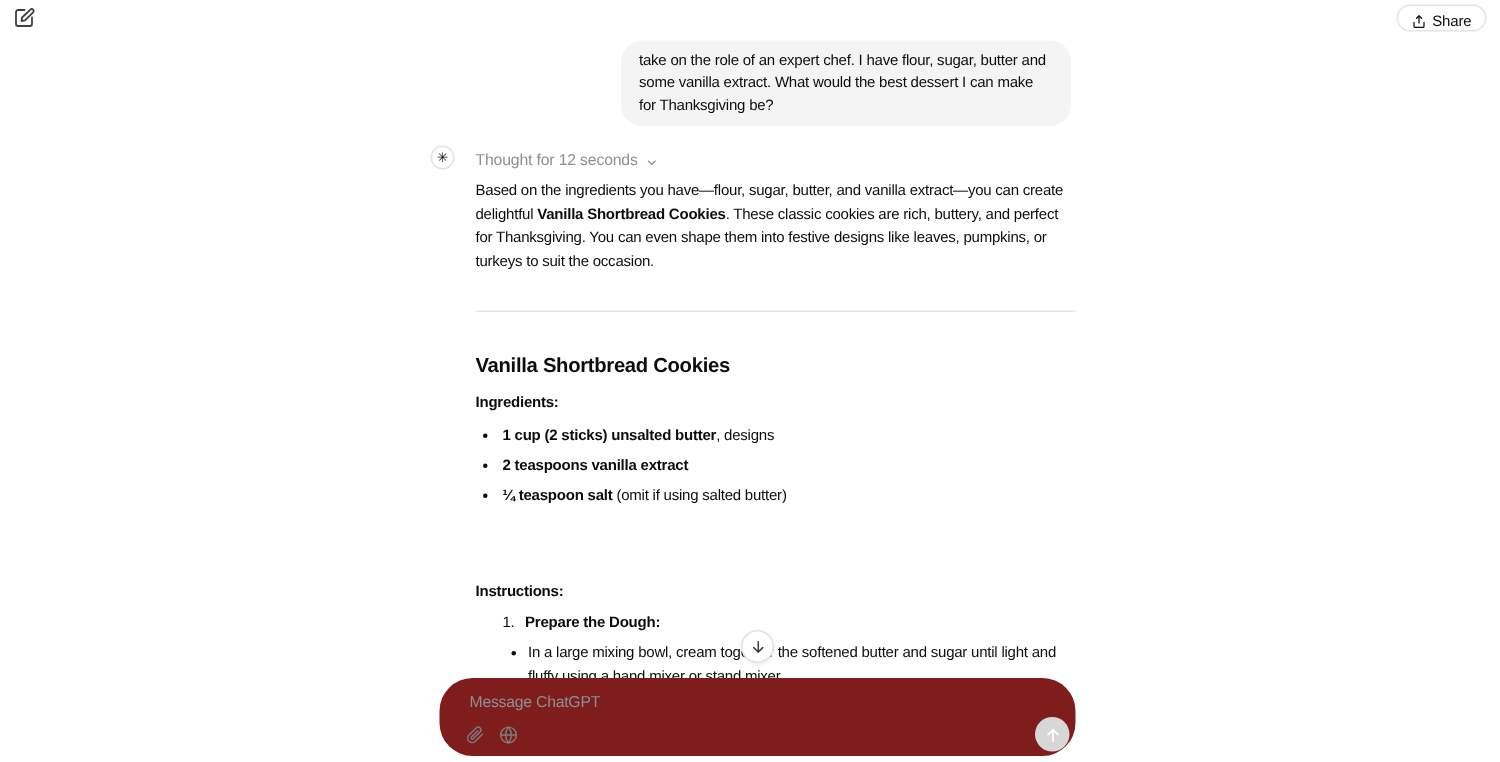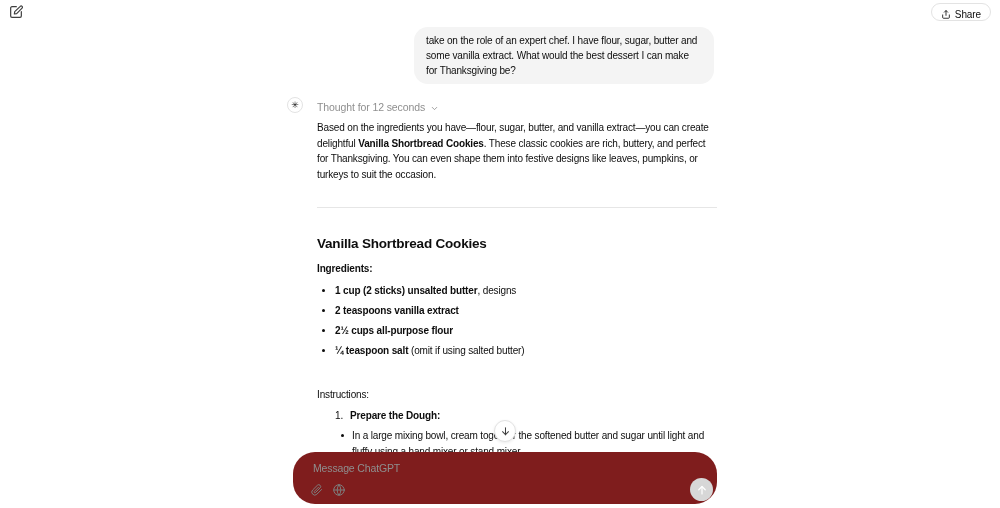--- a/index.html
+++ b/index.html
@@ -60,21 +60,21 @@
 
   .recipe-title { position:absolute; left:32px; top:236px; font-size:13.5px; font-weight:bold; letter-spacing:-0.2px; }
   .ingredients-label { position:absolute; left:32px; top:263px; font-size:10px; font-weight:bold;text-align:center; }
   .ingredient-list { position:absolute; left:32px; top:281px; width:400px; list-style:none; }
   .ingredient-list li {
     position:relative; height:20px; padding-left:18px; font-size:10px; line-height:15px; padding-top:2px;
   }
   .ingredient-list li::before {
     content:""; position:absolute; left:5px; top:8px; width:3px; height:3px; border-radius:50%; background:#0d0d0d;
   }
-  .instructions-label { position:absolute; left:32px; top:389px; font-size:10px; font-weight:normal; }
+  .instructions-label { position:absolute; left:32px; top:389px; font-size:10px; font-weight:bold; }
   .step-line { position:absolute; left:50px; top:408px; font-size:10px; line-height:15px; }
   .step-number { margin-right:7px; }
   .substep {
     position:absolute; left:67px; top:428px; width:366px;
     font-size:10px; line-height:15.5px;
   }
   .substep::before {
     content:""; position:absolute; left:-11px; top:6px; width:3px; height:3px; border-radius:50%; background:#0d0d0d;
   }
 
@@ -148,21 +148,20 @@
 
     <div class="divider"></div>
 
     <h3 class="recipe-title">Vanilla Shortbread Cookies</h3>
 
     <p class="ingredients-label">Ingredients:</p>
 
     <ul class="ingredient-list">
       <li><span class="b">1 cup (2 sticks) unsalted butter</span><span>, designs</span></li>
       <li><span class="b">2 teaspoons vanilla extract</span></li>
-      <li><span class="b">2½ cups all-purpose flour</span></li>
       <li><span class="b">¼ teaspoon salt</span><span> (omit if using salted butter)</span></li>
     </ul>
 
     <p class="instructions-label">Instructions:</p>
 
     <p class="step-line">
       <span class="step-number">1.</span><span class="b">Prepare the Dough:</span>
     </p>
 
     <p class="substep">In a large mixing bowl, cream together the softened butter and sugar until light and fluffy using a hand mixer or stand mixer.</p>

